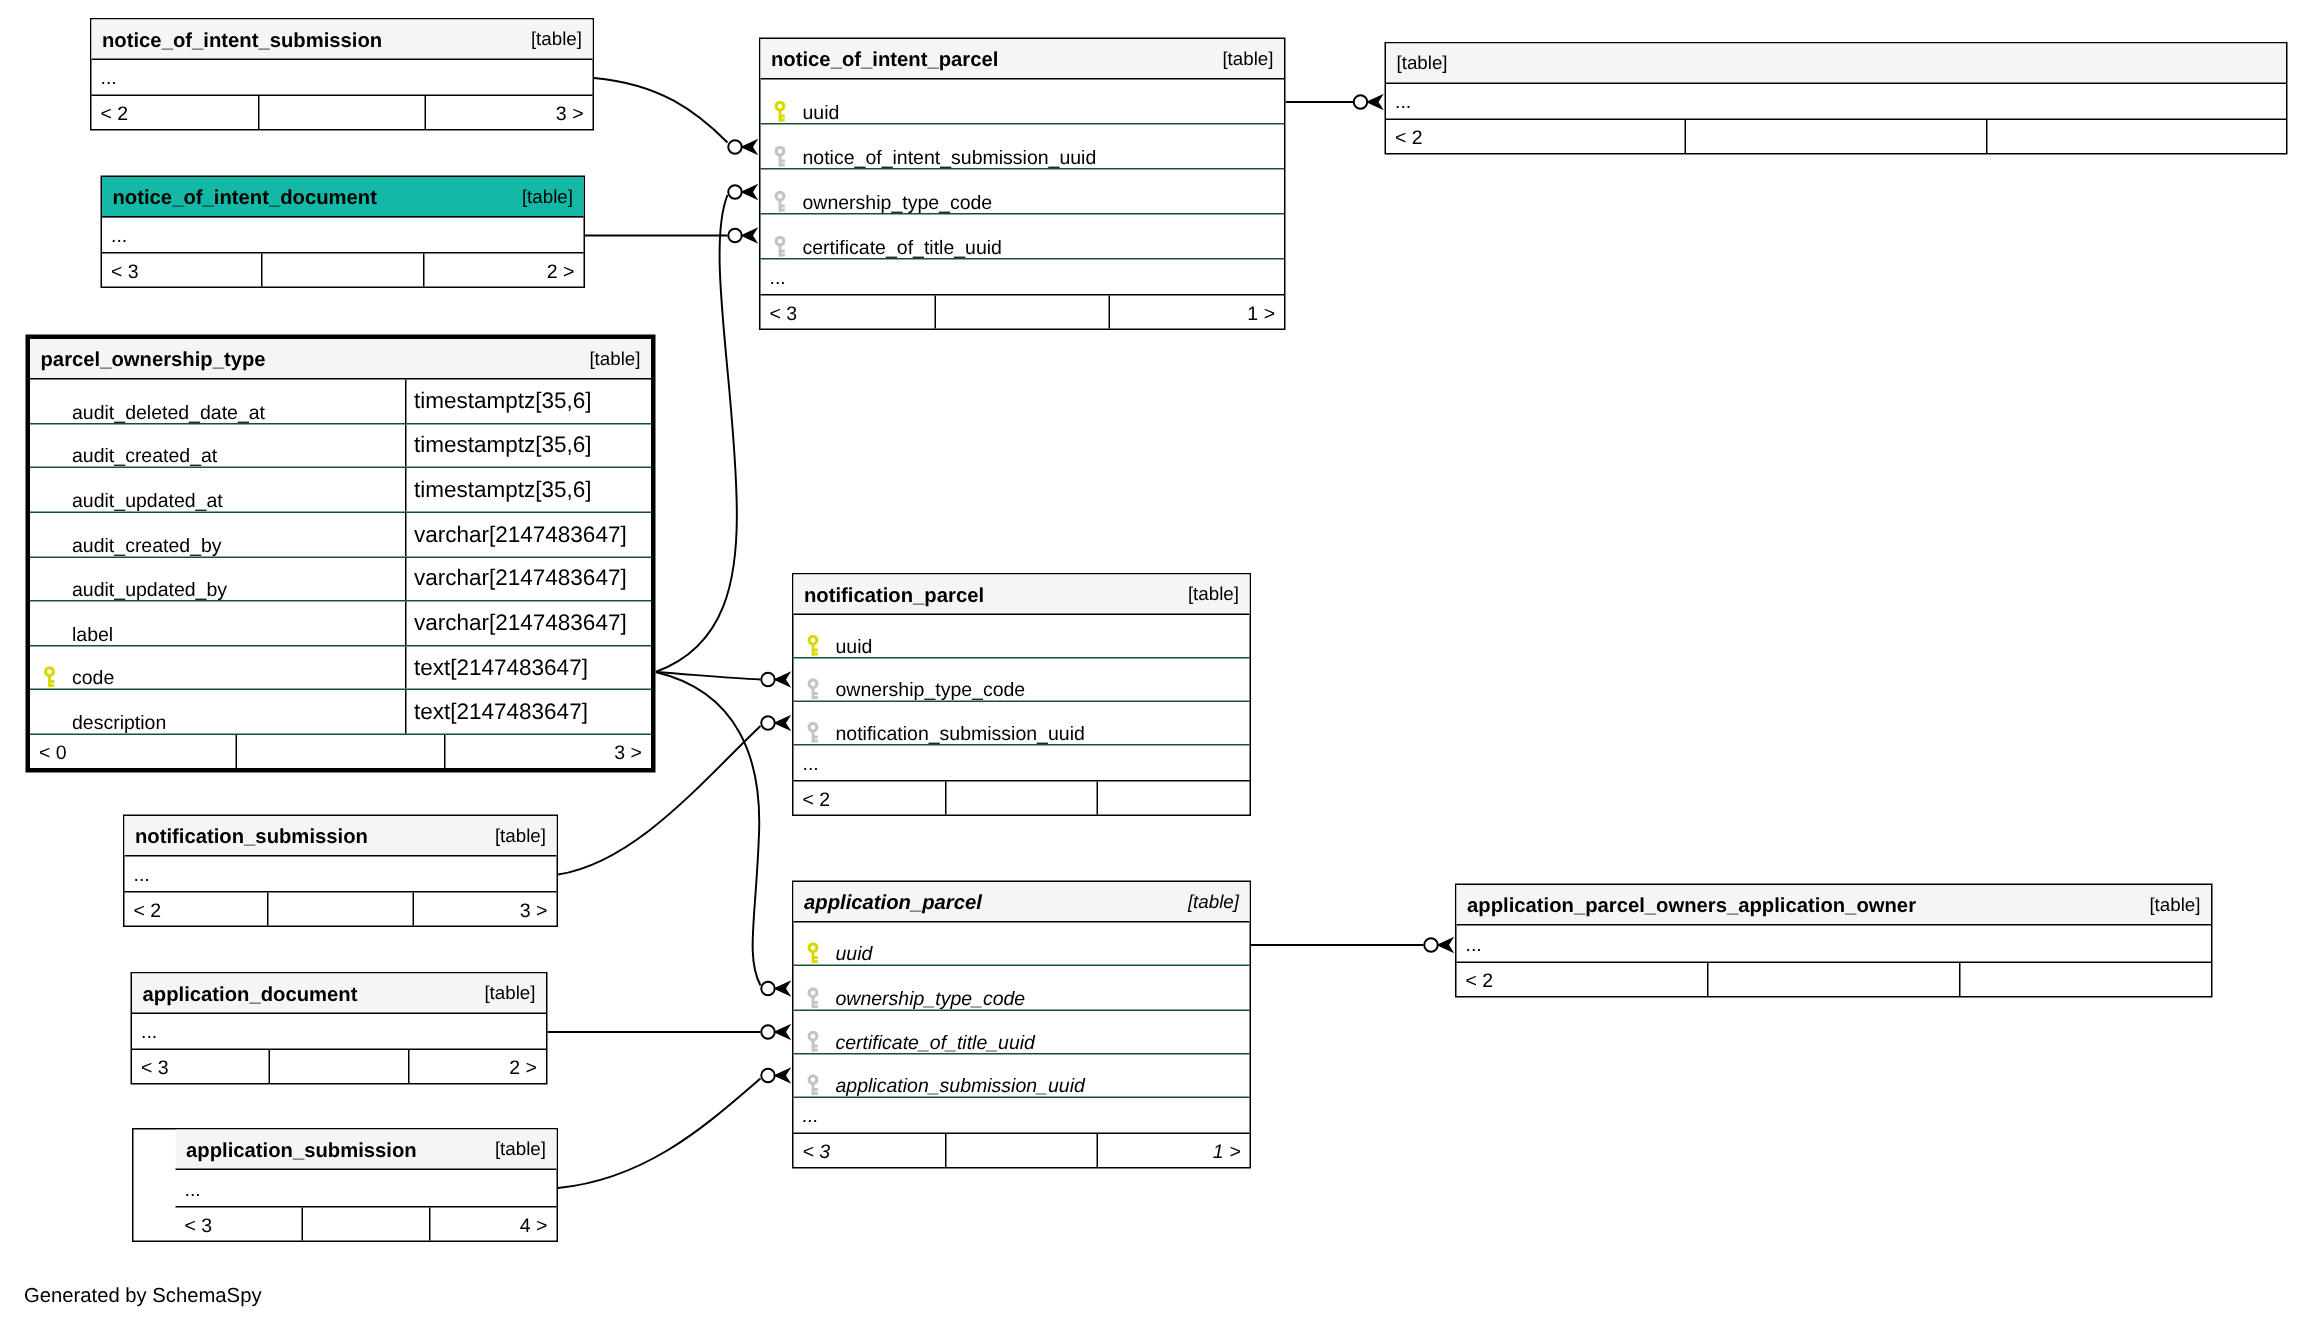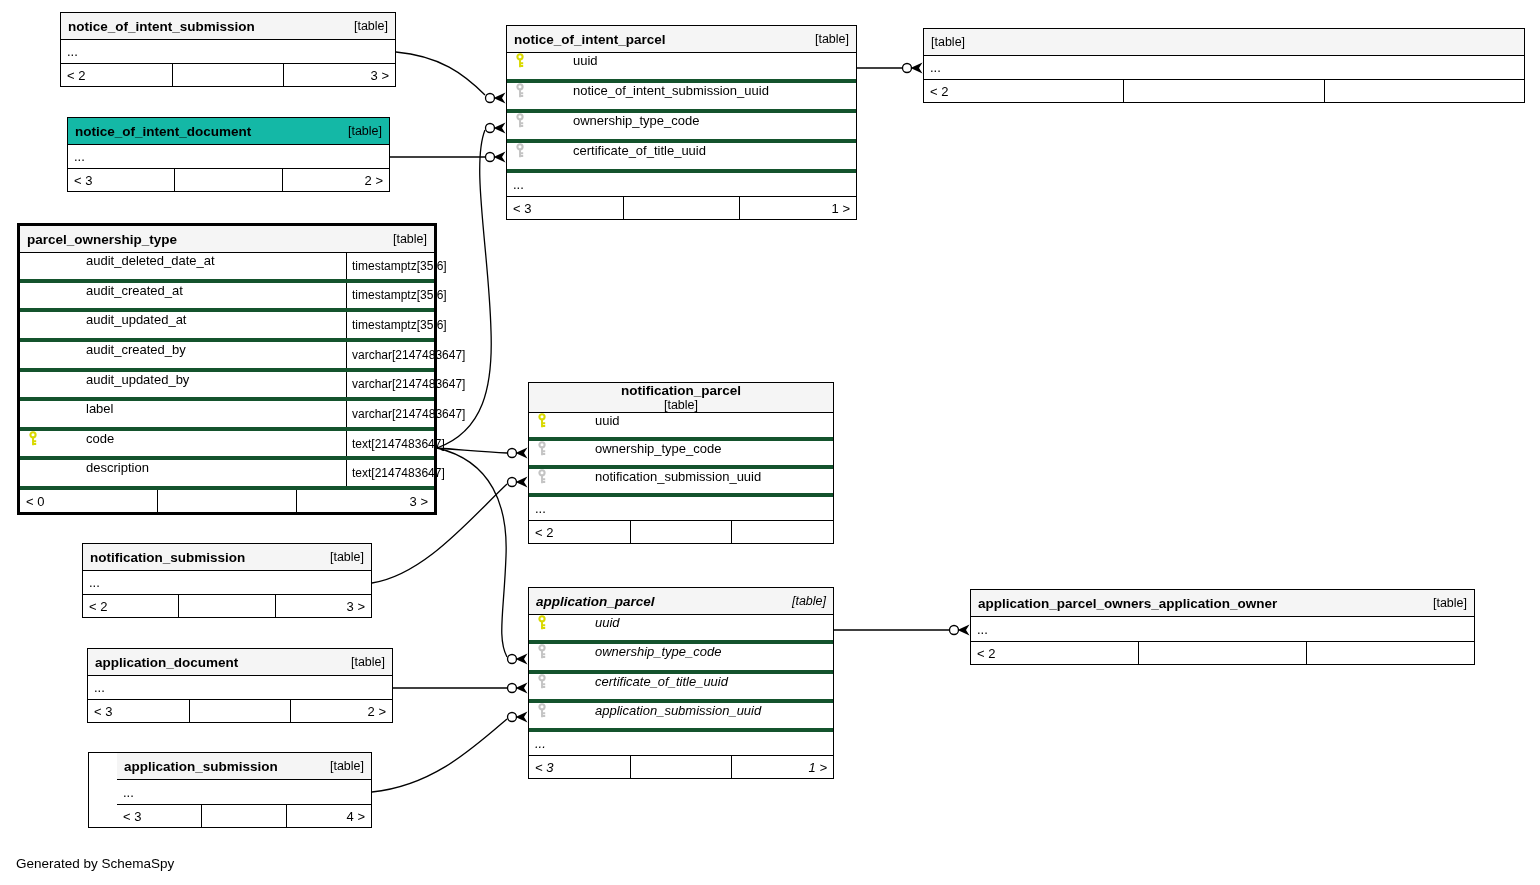--- a/index.html
+++ b/index.html
@@ -6,26 +6,26 @@
   body{font-family:"Liberation Sans", sans-serif;color:#000;}
   #diagram{position:relative;width:1540px;height:885px;overflow:hidden;background:#fff;}
   #rels{position:absolute;left:0;top:0;z-index:0;}
   .tbl{position:absolute;background:#fff;border:1.4px solid #000;box-sizing:border-box;
        display:flex;flex-direction:column;z-index:1;}
   .tbl.thick{border-width:3px;}
   .hdr{flex:0 0 27px;display:flex;align-items:center;justify-content:space-between;
        background:#f5f5f5;border-bottom:1.3px solid #000;padding:0 7px;box-sizing:border-box;}
   .tname{font-weight:bold;font-size:13.5px;white-space:nowrap;}
   .ttag{font-size:12.5px;white-space:nowrap;}
-  .row{flex:1 1 auto;display:flex;align-items:flex-start;border-bottom:4px solid #14532d;
-       font-size:13px;padding-left:7px;box-sizing:border-box;min-height:0;gap:38px;}
+  .row{flex:1 1 auto;display:flex;align-items:flex-end;border-bottom:1px solid #14532d;
+       font-size:13px;padding-left:7px;box-sizing:border-box;min-height:0;}
   .keywrap{width:13px;height:15px;flex:0 0 13px;margin-right:8px;display:flex;align-items:center;}
   .fname{white-space:nowrap;}
   .ftype{border-left:1px solid #000;align-self:stretch;display:flex;align-items:center;
-         padding-left:5px;font-size:12px;white-space:nowrap;flex:1 1 auto;}
+         padding-left:5px;font-size:15px;white-space:nowrap;flex:1 1 auto;}
   .ell{flex:0 0 24px;display:flex;align-items:center;border-bottom:1px solid #000;
        font-size:13px;padding-left:6px;box-sizing:border-box;}
   .ell.grow{flex:1 1 auto;}
   .foot{flex:0 0 22px;display:flex;font-size:13px;box-sizing:border-box;}
   .fcell{flex:1;display:flex;align-items:center;padding:0 6px;box-sizing:border-box;min-width:0;}
   .fcell.mid{border-left:1px solid #000;border-right:1px solid #000;}
   .fcell.right{justify-content:flex-end;}
   #note{position:absolute;left:16px;top:856px;font-size:13.5px;z-index:1;}
 </style>
 </head>
@@ -198,21 +198,21 @@
         <span class="fname" style="flex: 0 0 222px;">description</span>
         <span class="ftype">text[2147483647]</span>
       </div>
       <div class="foot">
         <div class="fcell left">&lt; 0</div>
         <div class="fcell mid"></div>
         <div class="fcell right">3 &gt;</div>
       </div>
     </div>
     <div class="tbl" style="left: 528px; top: 382px; width: 306px; height: 162px;">
-      <div class="hdr" style="background: rgb(245, 245, 245); flex-direction: column;">
+      <div class="hdr" style="background: rgb(245, 245, 245);">
         <span class="tname">notification_parcel</span>
         <span class="ttag">[table]</span>
       </div>
       <div class="row">
         <span class="keywrap">
           <svg width="13" height="15" viewBox="0 0 13 15">
             <circle cx="6" cy="3.8" r="2.6" fill="none" stroke="#d9d900" stroke-width="2.1"></circle>
             <path d="M6 6.4 L6 14.2 M6 10.3 L9.2 10.3 M6 13 L9.2 13" fill="none" stroke="#d9d900" stroke-width="1.9"></path>
           </svg>
         </span>
@@ -248,21 +248,21 @@
         <span class="tname">notification_submission</span>
         <span class="ttag">[table]</span>
       </div>
       <div class="ell grow">...</div>
       <div class="foot">
         <div class="fcell left">&lt; 2</div>
         <div class="fcell mid"></div>
         <div class="fcell right">3 &gt;</div>
       </div>
     </div>
-    <div class="tbl" style="left: 87px; top: 648px; width: 306px; height: 75px;">
+    <div class="tbl" style="left: 87px; top: 648px; width: 278px; height: 75px;">
       <div class="hdr" style="background: rgb(245, 245, 245);">
         <span class="tname">application_document</span>
         <span class="ttag">[table]</span>
       </div>
       <div class="ell grow">...</div>
       <div class="foot">
         <div class="fcell left">&lt; 3</div>
         <div class="fcell mid"></div>
         <div class="fcell right">2 &gt;</div>
       </div>

